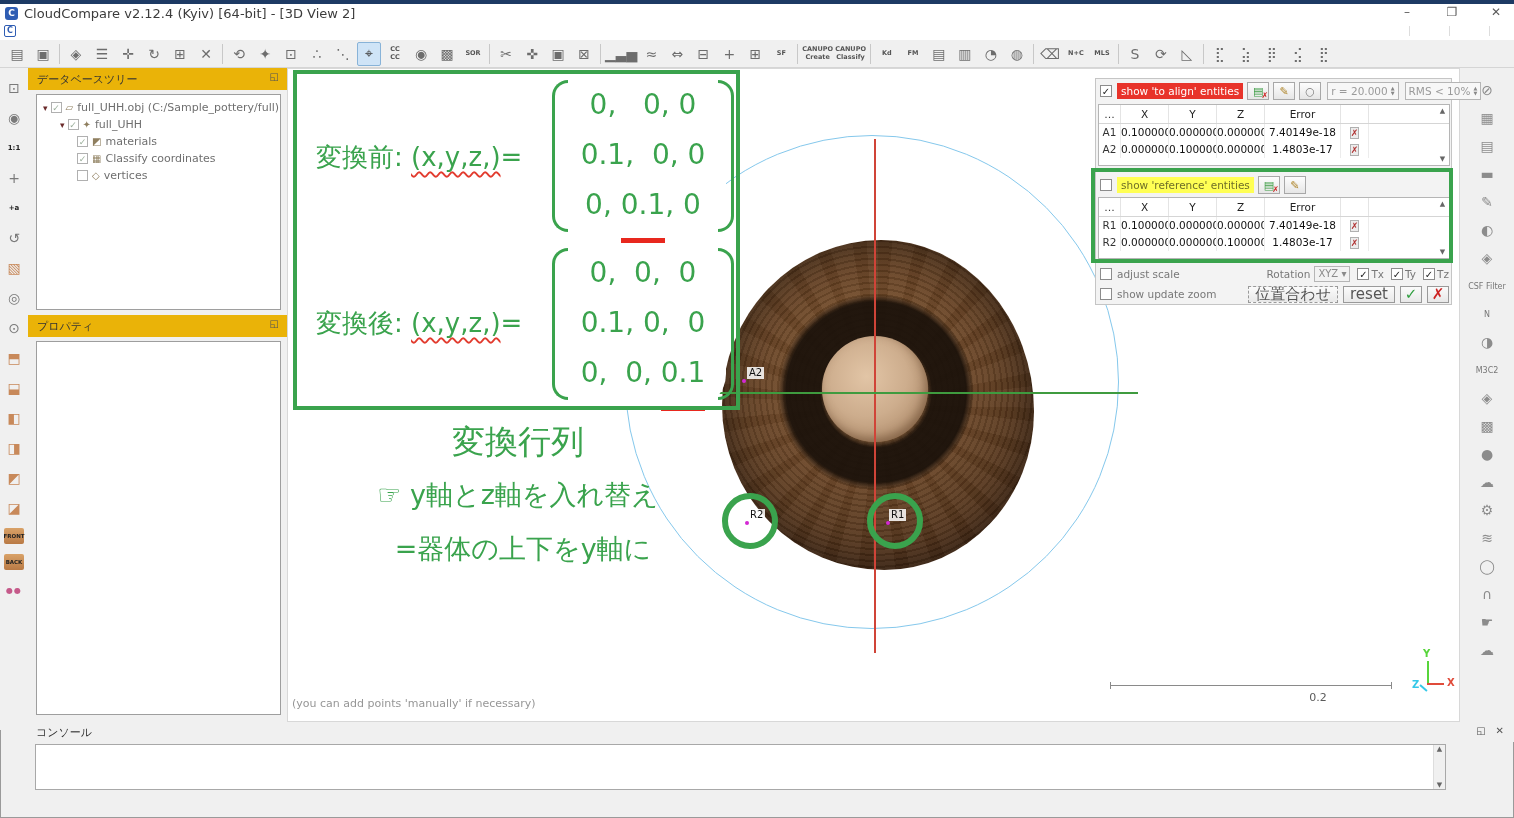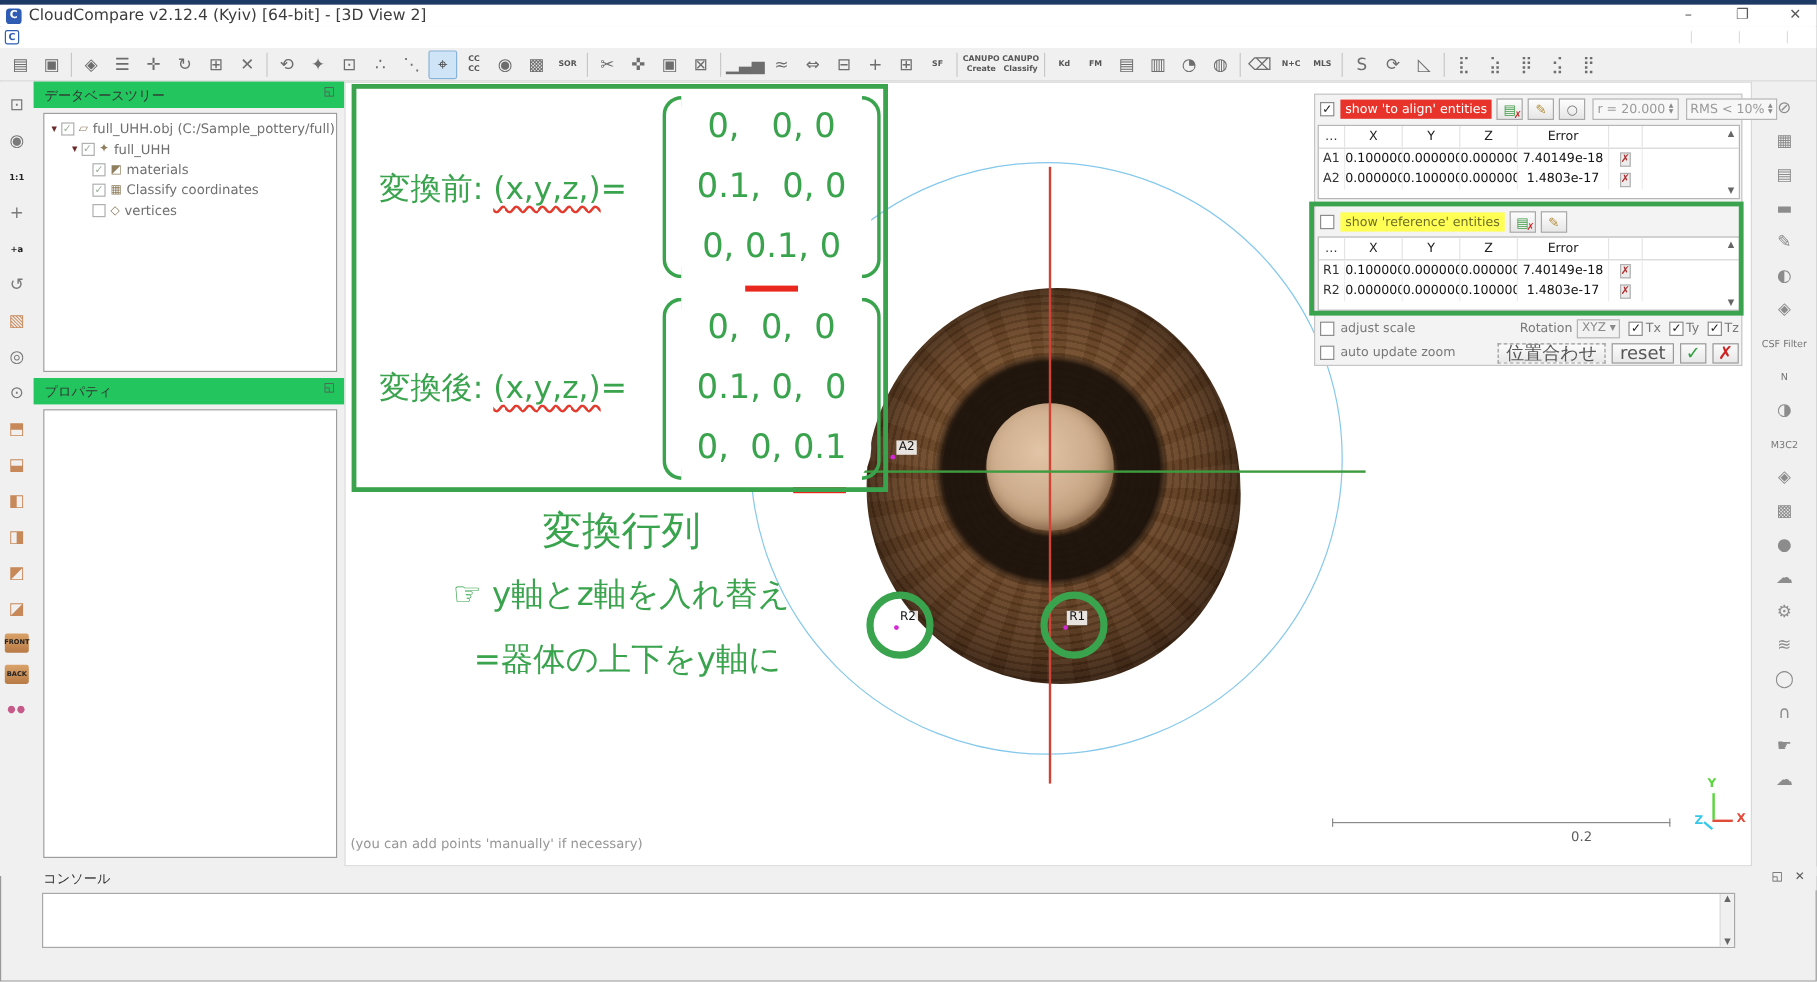--- a/index.html
+++ b/index.html
@@ -28,21 +28,21 @@
   .lt-btn { width:22px; height:20px; display:flex; align-items:center; justify-content:center; font-size:14px; color:#7a7a7a; }
   .lt-btn.txt { font-size:7px; font-weight:bold; color:#222; }
   .lt-btn.cube { color:#c8895a; }
   .lt-btn.cubetxt { font-size:5.5px; font-weight:bold; color:#222; background:linear-gradient(#d9a268,#b97a45); border-radius:2px; width:20px; height:16px; }
   .lt-btn.dots { color:#c55a8a; font-size:8px; letter-spacing:1px; }
   #right-toolbar { position:absolute; right:0; top:68px; width:54px; height:662px; background:#f0f0f0; display:flex; flex-direction:column; align-items:center; gap:8px; padding-top:12px; }
   .rt-btn { width:30px; height:20px; display:flex; align-items:center; justify-content:center; font-size:14px; color:#8c8c8c; }
   .rt-btn.txt { font-size:8px; white-space:nowrap; color:#777; }
 
   
-  .panel-header { position:absolute; height:22px; background:#22c55e; font-size:11px; color:#333; display:flex; align-items:center; padding-left:9px; }
+  .panel-header { position:absolute; height:22px; background:#eab308; font-size:11px; color:#333; display:flex; align-items:center; padding-left:9px; }
   .float-icon { position:absolute; right:8px; top:3px; font-size:10px; color:#555; }
   #db-header { left:28px; top:68px; width:259px; }
   #db-box { position:absolute; left:36px; top:94px; width:245px; height:216px; background:#fff; border:1px solid #9e9e9e; overflow:hidden; padding-top:4px; }
   .tree-row { display:flex; align-items:center; height:17px; font-size:11px; color:#6f6f6f; white-space:nowrap; }
   .caret { color:#6b2b2b; font-size:9px; margin-right:3px; }
   .cbx { width:11px; height:11px; min-width:11px; border:1px solid #b0b0b0; background:#fff; font-size:9px; line-height:10px; text-align:center; color:#9aae9a; margin-right:4px; }
   .cbx.on::before { content:"✓"; }
   .tree-ico { margin-right:4px; font-size:10px; color:#8f7f5f; }
   .tree-label { color:#6f6f6f; }
   #prop-header { left:28px; top:315px; width:259px; }
@@ -479,21 +479,21 @@
     <div class="combo"><span>XYZ</span>&nbsp;▾</div>
     <div class="cbx13" style="margin-left:7px">✓</div>
     <div class="opt-label" style="margin-left:2px">Tx</div>
     <div class="cbx13" style="margin-left:7px">✓</div>
     <div class="opt-label" style="margin-left:2px">Ty</div>
     <div class="cbx13" style="margin-left:7px">✓</div>
     <div class="opt-label" style="margin-left:2px">Tz</div>
   </div>
   <div class="ap-row" style="top:206px;height:18px;width:349px">
     <div class="cbx13"></div>
-    <div class="opt-label">auto update zoom</div>
+    <div class="opt-label">show update zoom</div>
     <div style="flex:1"></div>
     <div class="small-btn" style="border-style:dashed">位置合わせ</div>
     <div class="small-btn">reset</div>
     <div class="small-btn ok">✓</div>
     <div class="small-btn no">✗</div>
   </div>
 </div>
 <div id="green-box2"></div>
 
 <div id="console-header">

